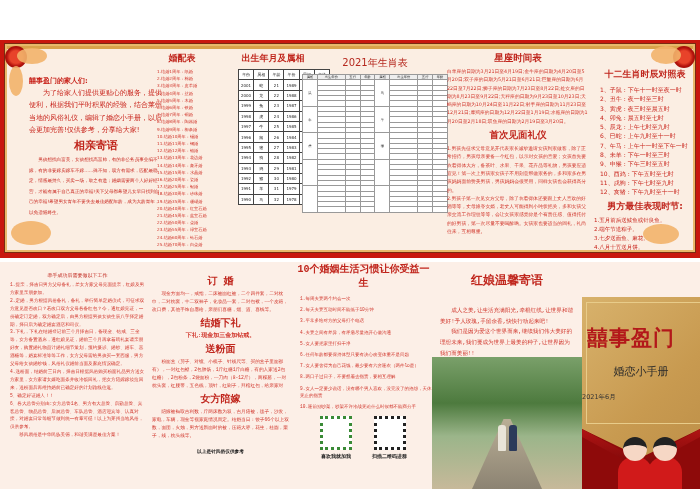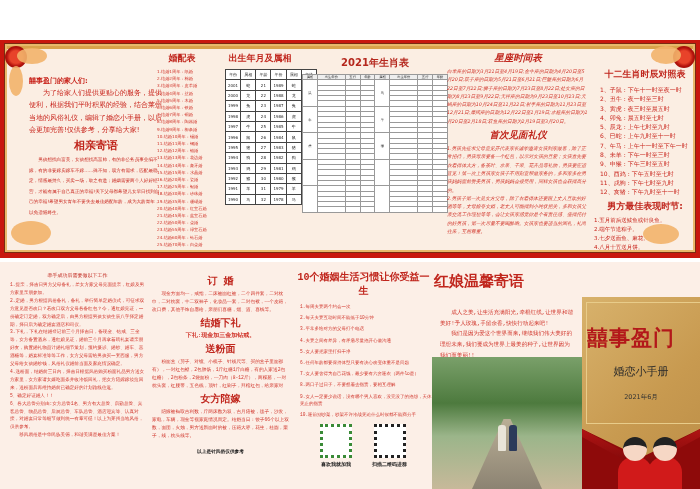--- a/index.html
+++ b/index.html
@@ -22,33 +22,33 @@
   .welcome{left:22px;width:134px;font-size:6.3px;line-height:10.5px;}
   .welcome .greet{font-size:7px;font-weight:bold;margin-top:24px;}
   .welcome .body{font-size:7px;line-height:12.5px;text-indent:2em;font-weight:normal;}
   .welcome h3{font-size:11px;margin:4px 0 4px 0;}
   .welcome .para{font-size:4.6px;line-height:10.5px;text-indent:2em;}
 
   .anniv{left:150px;width:50px;}
   .anniv h3{font-size:9px;margin-bottom:3px;}
   .anniv li{list-style:none;font-size:4.2px;line-height:7.2px;white-space:nowrap;color:#d0342a;}
 
-  .birth{left:195px;width:93px;padding-left:23px;}
+  .birth{left:208px;width:93px;padding-left:23px;}
   .birth h3{font-size:9px;margin-bottom:4px;}
   table.grid{border-collapse:collapse;width:92px;}
   table.grid td{border:1px solid #444;background:#fff;height:10.4px;width:15px;
     font-size:4px;text-align:center;color:#222;}
 
   .zodiac{left:293px;width:150px;}
-  .zodiac h3{font-size:10px;margin:4px 0 4px 0;color:#b5281e;font-weight:bold;}
+  .zodiac h3{font-size:10px;margin:4px 0 4px 0;color:#b5281e;font-weight:normal;}
   table.ztab{border-collapse:collapse;width:146px;margin-left:2px;}
   table.ztab td{border:1px solid #999;font-size:3.3px;height:5.3px;text-align:center;color:#222;background:#fff;}
   table.ztab td.hd{background:#eee;}
 
-  .stars{left:440px;width:142px;font-style:italic;}
+  .stars{left:440px;width:142px;}
   .stars h3{font-size:9.5px;margin:0 0 3px 0;}
   .stars p{font-size:4.8px;line-height:8.3px;color:#d0342a;}
 
   .hours{left:584px;width:108px;}
   .hours h3{font-size:9px;margin:16px 0 4px 0;}
   .hours li{list-style:none;font-size:6px;line-height:9.3px;padding-left:9px;color:#c8231b;}
   .hours h4{font-size:9px;color:#c0261d;text-align:center;margin:3px 0 3px 0;}
   .hours .tips li{font-size:5.5px;line-height:9px;padding-left:3px;}
 
   
@@ -58,46 +58,46 @@
   .steps{left:10px;width:135px;padding-top:10px;}
   .steps .title{font-size:5px;text-align:center;color:#c0261d;margin-bottom:2px;}
   .steps p{font-size:4.6px;line-height:7.9px;color:#d0342a;}
 
   .engage{left:148px;width:145px;padding-top:10px;text-align:center;}
   .engage h3{font-size:10px;font-weight:bold;color:#c0261d;margin:2px 0;}
   .engage p{font-size:4.7px;line-height:8px;text-align:left;color:#d0342a;padding:0 4px;text-indent:2em;}
   .engage p.c{text-align:center;text-indent:0;font-size:6px;font-weight:bold;}
   .engage .foot{color:#222;font-size:4.7px;font-weight:bold;text-align:center;margin-top:8px;}
 
-  .habits{left:295px;width:137px;padding-top:8px;}
+  .habits{left:295px;width:137px;}
   .habits h3{font-size:10px;color:#c0261d;text-align:center;margin-bottom:5px;}
   .habits li{list-style:none;font-size:4.5px;line-height:7px;margin-bottom:4.2px;color:#d0342a;padding-left:5px;}
   .qrs{display:flex;justify-content:center;gap:20px;margin-top:6px;}
   .qr{display:flex;flex-direction:column;align-items:center;}
   .qr .box{width:32px;height:34px;border:3px dotted #3a8a36;background:#fff;}
   .qr .box.dark{border-color:#222;}
   .qr span{font-size:5px;color:#222;font-weight:bold;margin-top:3px;}
 
   .photo{position:absolute;left:432px;top:95px;width:150px;height:132px;
     background:linear-gradient(180deg,#7aa06a 0%,#4d7a3e 35%,#9bb58a 60%,#c7b99a 100%);overflow:hidden;}
   .photo .path{position:absolute;left:40px;bottom:0;width:70px;height:70px;
     background:linear-gradient(180deg,#b9ae95,#8c8372);clip-path:polygon(45% 0,55% 0,100% 100%,0 100%);}
   .photo .person{position:absolute;bottom:38px;width:8px;height:26px;border-radius:3px 3px 1px 1px;background:#2c3a5a;}
 
   .matchmaker{left:434px;width:146px;padding-top:10px;}
-  .matchmaker h3{font-size:15px;color:#c0261d;text-align:left;margin-bottom:17px;}
+  .matchmaker h3{font-size:12px;color:#c0261d;text-align:center;margin-bottom:17px;}
   .matchmaker p{font-size:5.6px;line-height:10.7px;text-indent:2em;color:#d0342a;padding:0 6px;}
 
   .cover{position:absolute;left:582px;top:0;width:118px;height:227px;
     background:linear-gradient(135deg,#d8b26c 0%,#c89a50 50%,#b88a44 100%);overflow:hidden;margin-top:35px;}
   .cover .frame{position:absolute;left:4px;top:5px;right:-4px;height:122px;border:1px solid #e8cc8a;}
   .cover .big{position:absolute;left:5px;top:27px;width:130px;font-size:21px;font-weight:bold;color:#b3181a;
     letter-spacing:1px;white-space:nowrap;font-family:"DejaVu Serif","Liberation Serif",serif;}
   .cover .sub{position:absolute;left:0;width:118px;top:67px;text-align:center;font-size:11px;color:#2a2a2a;}
-  .cover .date{position:absolute;left:0;width:118px;top:96px;text-align:center;font-size:6.5px;color:#333;}
+  .cover .date{position:absolute;left:0;width:118px;top:96px;font-size:6.5px;color:#333;}
   .cover .red{position:absolute;left:0;top:132px;width:118px;height:95px;background:#8e0a0a;
     clip-path:polygon(0 0,50% 30%,100% 0,100% 100%,0 100%);}
   .cover .redflap{position:absolute;left:0;top:132px;width:118px;height:40px;
     background:linear-gradient(180deg,#b01414,#7a0808);clip-path:polygon(0 0,50% 80%,100% 0,100% 20%,50% 100%,0 20%);}
   .couple{position:absolute;top:160px;width:34px;height:60px;border-radius:15px 15px 4px 4px;background:#d11a1a;}
   .couple .head{position:absolute;left:5px;top:-20px;width:24px;height:24px;border-radius:50%;background:#f6d7c5;border-top:8px solid #222;}
   .cover .white{position:absolute;left:0;bottom:0;width:118px;height:10px;background:#fff;}
 </style>
 </head>
 <body>

